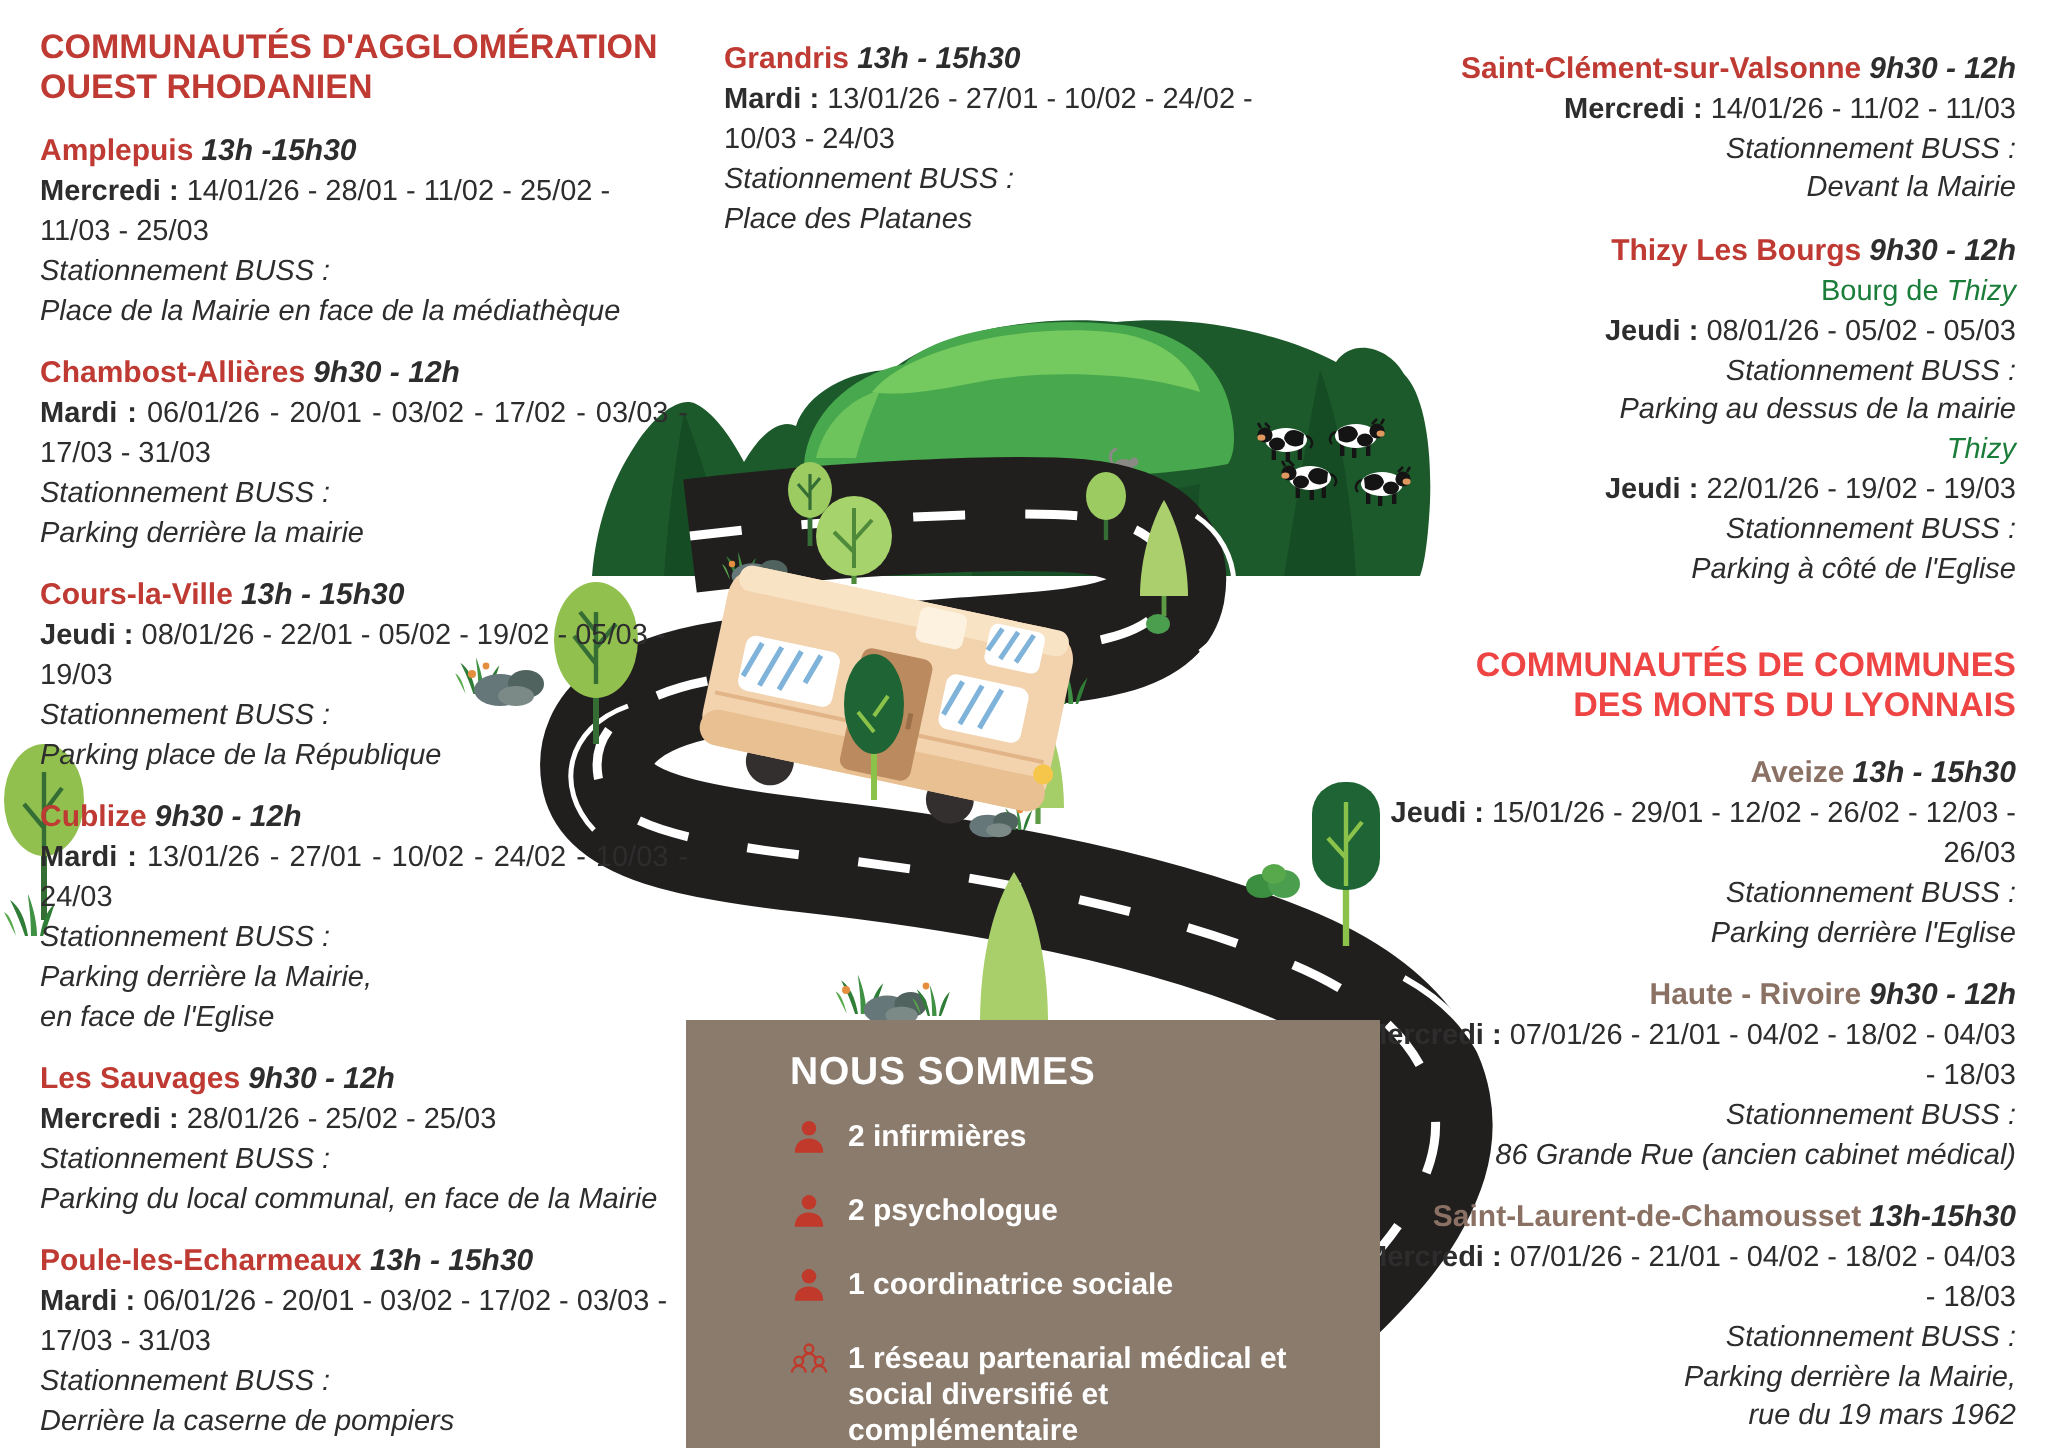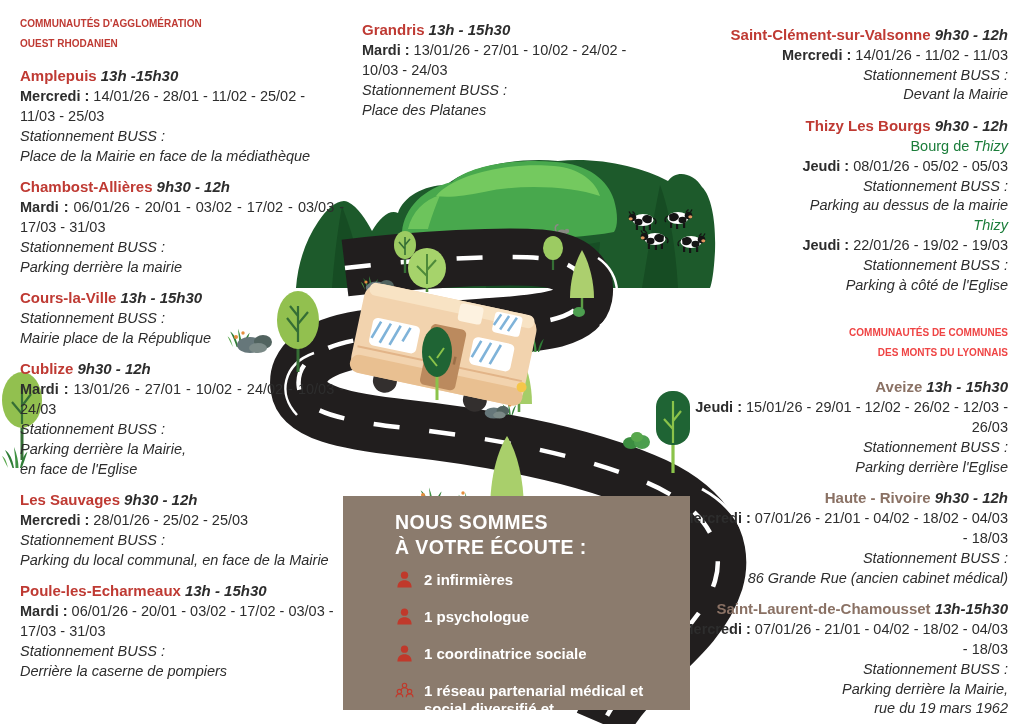--- a/index.html
+++ b/index.html
@@ -3,35 +3,35 @@
 <meta charset="utf-8">
 <style>
   html,body{margin:0;padding:0;background:#fff;}
   .page{position:relative;width:1024px;height:724px;overflow:hidden;background:#ffffff;
         font-family:"Liberation Sans",sans-serif;color:#2d2d2d;}
   .illus{position:absolute;left:0;top:0;z-index:1;pointer-events:none;}
   .col{position:absolute;z-index:2;font-size:14.5px;line-height:20px;}
   .col-left{left:20px;top:14px;width:324px;}
   .col-mid{left:362px;top:20px;width:302px;}
   .col-right{right:16px;top:25px;width:332px;text-align:right;line-height:19.8px;}
-  .section-title{font-weight:bold;font-size:10px;line-height:20px;margin:0 0 12px 0;color:#bf3a33;text-transform:uppercase;}
+  .section-title{font-weight:bold;font-size:17px;line-height:20px;margin:0 0 12px 0;color:#bf3a33;text-transform:uppercase;}
   .section-title.brown{color:#ef4444;margin:28px 0 14px 0;}
   .entry{margin-bottom:11px;}
   .entry.tight{margin-top:-11px;}
   .justify .sched{text-align:justify;}
   .town{font-weight:bold;font-size:15px;text-align:right;}
   .accent-red .town{color:#bf3a33;}
   .accent-brown .town{color:#8a7164;margin-top:36px;}
   .hours{font-weight:bold;font-size:15px;color:#2d2d2d;font-style:italic;}
   .day{font-weight:bold;}
   .stat,.loc{font-style:italic;}
   .loc{white-space:pre-line;}
   .green-head{font-weight:normal;color:#1b7d3a;}
   .green-head .gh-italic{font-style:italic;}
-  .ibox{position:absolute;left:343px;top:496px;width:347px;height:214px;background:#8b7b6d;z-index:3;
+  .ibox{position:absolute;left:343px;top:510px;width:347px;height:214px;background:#8b7b6d;z-index:3;
         box-sizing:border-box;padding:14px 20px 0 52px;color:#ffffff;}
   .ibox-title{font-weight:bold;font-size:19.5px;line-height:25px;letter-spacing:.4px;margin-bottom:11px;}
   .ibox-item{display:flex;align-items:flex-start;gap:10px;margin-bottom:19px;}
   .ibox-icon{flex:0 0 auto;width:19px;height:19px;margin-top:-1px;}
   .ibox-icon svg{display:block;width:100%;height:100%;}
   .ibox-label{font-weight:bold;font-size:15px;line-height:18px;}
 </style>
 </head>
 <body>
 
@@ -231,22 +231,23 @@
           <div class="head"><span class="town">Chambost-Allières</span> <span class="hours">9h30 - 12h</span></div>
 
           <div class="sched"><b class="day">Mardi :</b> <span>06/01/26 - 20/01 - 03/02 - 17/02 - 03/03 - 17/03 - 31/03</span></div>
           <div class="stat">Stationnement BUSS :</div>
           <div class="loc">Parking derrière la mairie</div>
         </div>
 
         <div class="entry">
           <div class="head"><span class="town">Cours-la-Ville</span> <span class="hours">13h - 15h30</span></div>
 
-          <div class="stat">Stationnement BUSS :</div>
-          <div class="loc">Mairie place de la République</div>
+          <div class="sched"><b class="day">Jeudi :</b> <span>08/01/26 - 22/01 - 05/02 - 19/02 - 05/03 - 19/03</span></div>
+          <div class="stat">Stationnement BUSS :</div>
+          <div class="loc">Parking place de la République</div>
         </div>
 
         <div class="entry justify">
           <div class="head"><span class="town">Cublize</span> <span class="hours">9h30 - 12h</span></div>
 
           <div class="sched"><b class="day">Mardi :</b> <span>13/01/26 - 27/01 - 10/02 - 24/02 - 10/03 - 24/03</span></div>
           <div class="stat">Stationnement BUSS :</div>
           <div class="loc">Parking derrière la Mairie,
 en face de l'Eglise</div>
         </div>
@@ -334,21 +335,20 @@
           <div class="stat">Stationnement BUSS :</div>
           <div class="loc">Parking derrière la Mairie,
 rue du 19 mars 1962</div>
         </div>
       </div>
   </div>
 
   <div class="ibox">
     <div class="ibox-title">
       <div>NOUS SOMMES</div>
-      <div>À VOTRE ÉCOUTE :</div>
     </div>
     <div class="ibox-items">
 
         <div class="ibox-item">
           <span class="ibox-icon">
             <svg viewBox="0 0 24 24">
               <circle cx="12" cy="6.5" r="4.6" fill="#c0392b"></circle>
               <path d="M3,22 C3,16 7,13 12,13 C17,13 21,16 21,22 Z" fill="#c0392b"></path>
             </svg>
           </span>
@@ -357,21 +357,21 @@
         </div>
 
         <div class="ibox-item">
           <span class="ibox-icon">
             <svg viewBox="0 0 24 24">
               <circle cx="12" cy="6.5" r="4.6" fill="#c0392b"></circle>
               <path d="M3,22 C3,16 7,13 12,13 C17,13 21,16 21,22 Z" fill="#c0392b"></path>
             </svg>
           </span>
 
-          <span class="ibox-label">1 psychologue</span>
+          <span class="ibox-label">2 psychologue</span>
         </div>
 
         <div class="ibox-item">
           <span class="ibox-icon">
             <svg viewBox="0 0 24 24">
               <circle cx="12" cy="6.5" r="4.6" fill="#c0392b"></circle>
               <path d="M3,22 C3,16 7,13 12,13 C17,13 21,16 21,22 Z" fill="#c0392b"></path>
             </svg>
           </span>
 

